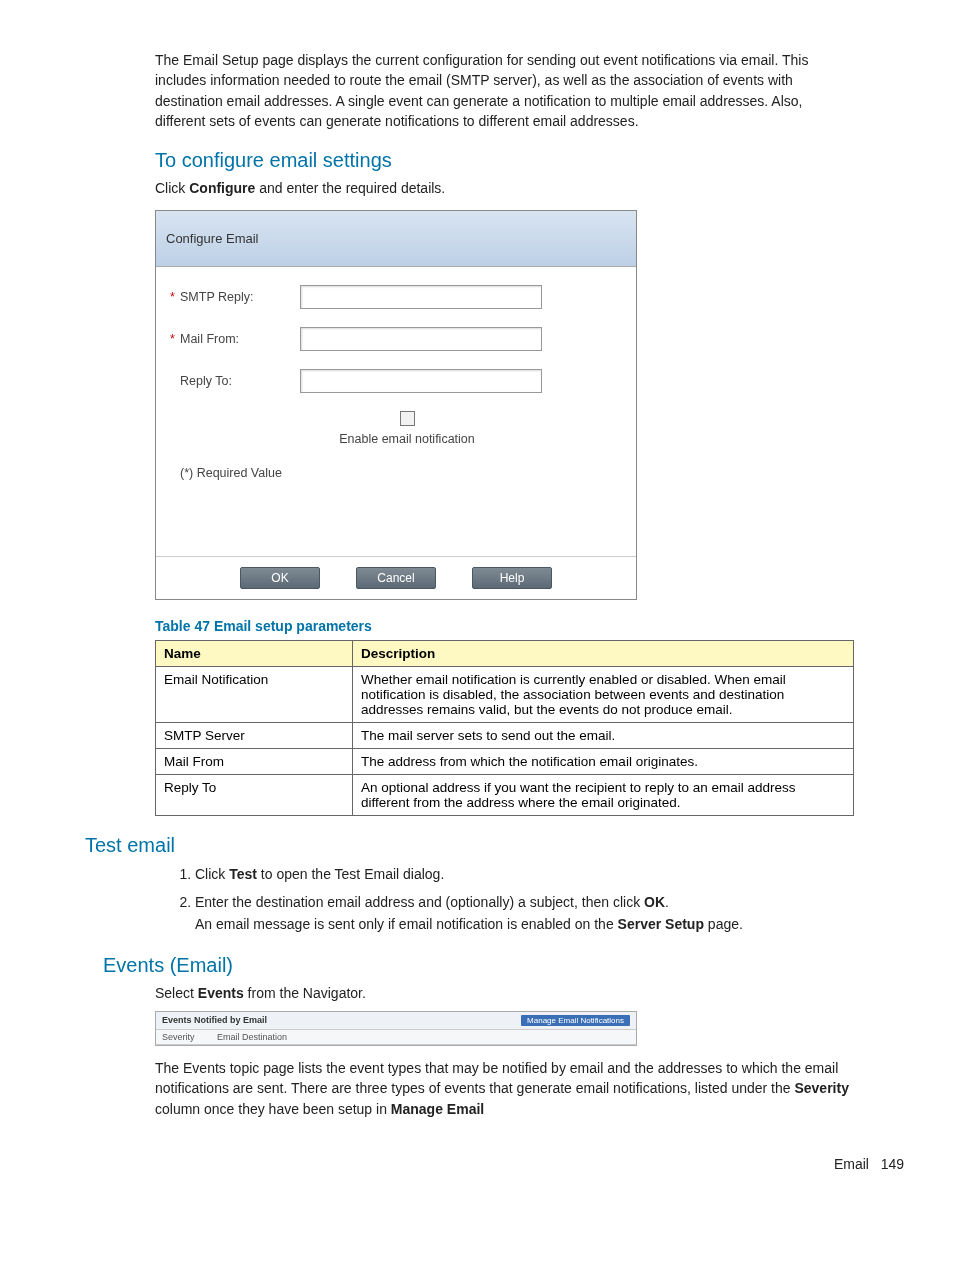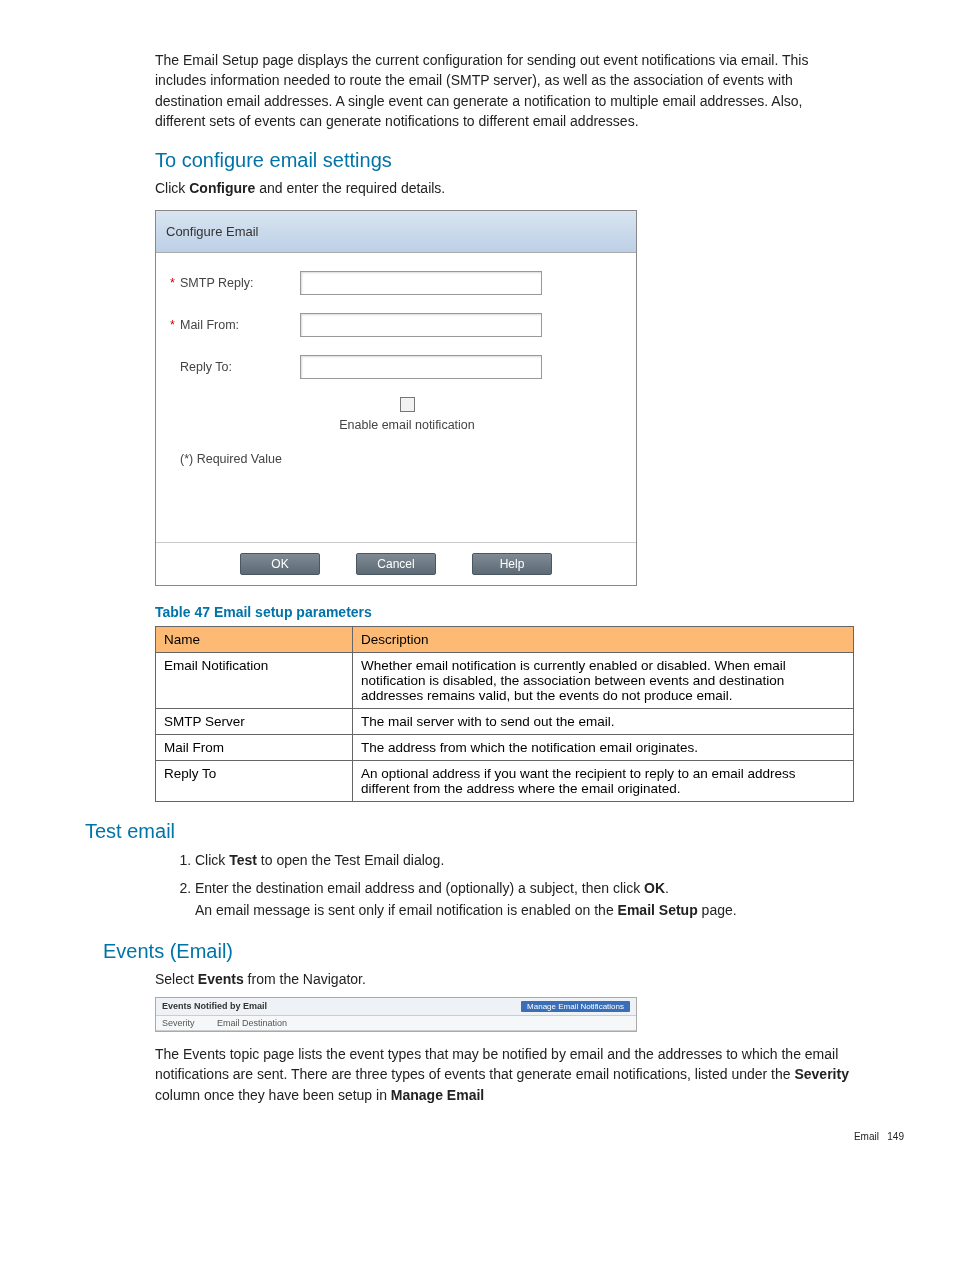--- a/index.html
+++ b/index.html
@@ -32,21 +32,21 @@
   }
   .dialog {
     width: 480px;
     border: 1.5px solid #888;
     background: #fff;
     margin: 12px 0 18px 0;
   }
   .dialog-header {
     background: linear-gradient(#d9e4f1,#bcd0e6);
     border-bottom: 1px solid #aaa;
-    padding: 13px 10px;
+    padding: 20px 10px;
     font-size: 13px;
     color: #333;
   }
   .dialog-body {
     padding: 18px 24px 6px 24px;
     font-size: 12.5px;
     color: #444;
   }
   .form-row {
     display: flex;
@@ -118,22 +118,22 @@
     width: 100%;
     font-size: 13.5px;
   }
   table.params th, table.params td {
     border: 1px solid #666;
     padding: 5px 8px;
     text-align: left;
     vertical-align: top;
   }
   table.params th {
-    font-weight: normal;
-    background: #fdba74;
+    font-weight: bold;
+    background: #fef9c3;
   }
   ol {
     margin: 4px 0 8px 0;
     padding-left: 40px;
   }
   ol li {
     margin-bottom: 5px;
     line-height: 1.6;
     color: #222;
   }
@@ -177,22 +177,22 @@
     padding: 2px 6px;
     border-bottom: 1px dotted #ddd;
     color: #555;
   }
   .events-row .dest { color: #2a5aa7; }
   .events-panel-body {
     padding-bottom: 18px;
   }
   .page-footer {
     text-align: right;
-    font-size: 10px;
-    margin-top: 26px;
+    font-size: 14px;
+    margin-top: 37px;
     margin-right: -10px;
     color: #222;
   }
 </style>
 </head>
 <body>
 
 <div class="content">
   <p>The Email Setup page displays the current configuration for sending out event notifications via email. This includes information needed to route the email (SMTP server), as well as the association of events with destination email addresses. A single event can generate a notification to multiple email addresses. Also, different sets of events can generate notifications to different email addresses.</p>
 
@@ -237,41 +237,41 @@
         <th>Description</th>
       </tr>
     </thead>
     <tbody>
       <tr>
           <td>Email Notification</td>
           <td>Whether email notification is currently enabled or disabled. When email notification is disabled, the association between events and destination addresses remains valid, but the events do not produce email.</td>
         </tr>
       <tr>
           <td>SMTP Server</td>
-          <td>The mail server with to send out the email.</td>
+          <td>The mail server sets to send out the email.</td>
         </tr>
       <tr>
           <td>Mail From</td>
           <td>The address from which the notification email originates.</td>
         </tr>
       <tr>
           <td>Reply To</td>
           <td>An optional address if you want the recipient to reply to an email address different from the address where the email originated.</td>
         </tr>
     </tbody>
   </table>
 </div>
 
 <h2 class="left" style="margin-left:25px">Test email</h2>
 <div class="content">
   <ol>
     <li><span>Click </span><b>Test</b><span> to open the Test Email dialog.</span></li>
     <li>
       <span>Enter the destination email address and (optionally) a subject, then click </span><b>OK</b><span>.</span><br>
-      <span>An email message is sent only if email notification is enabled on the </span><b>Email Setup</b><span> page.</span>
+      <span>An email message is sent only if email notification is enabled on the </span><b>Server Setup</b><span> page.</span>
     </li>
   </ol>
 </div>
 
 <h2 class="left" style="margin-left:43px">Events (Email)</h2>
 <div class="content">
   <p><span>Select </span><b>Events</b><span> from the Navigator.</span></p>
 
   <div class="events-panel">
     <div class="events-head">

